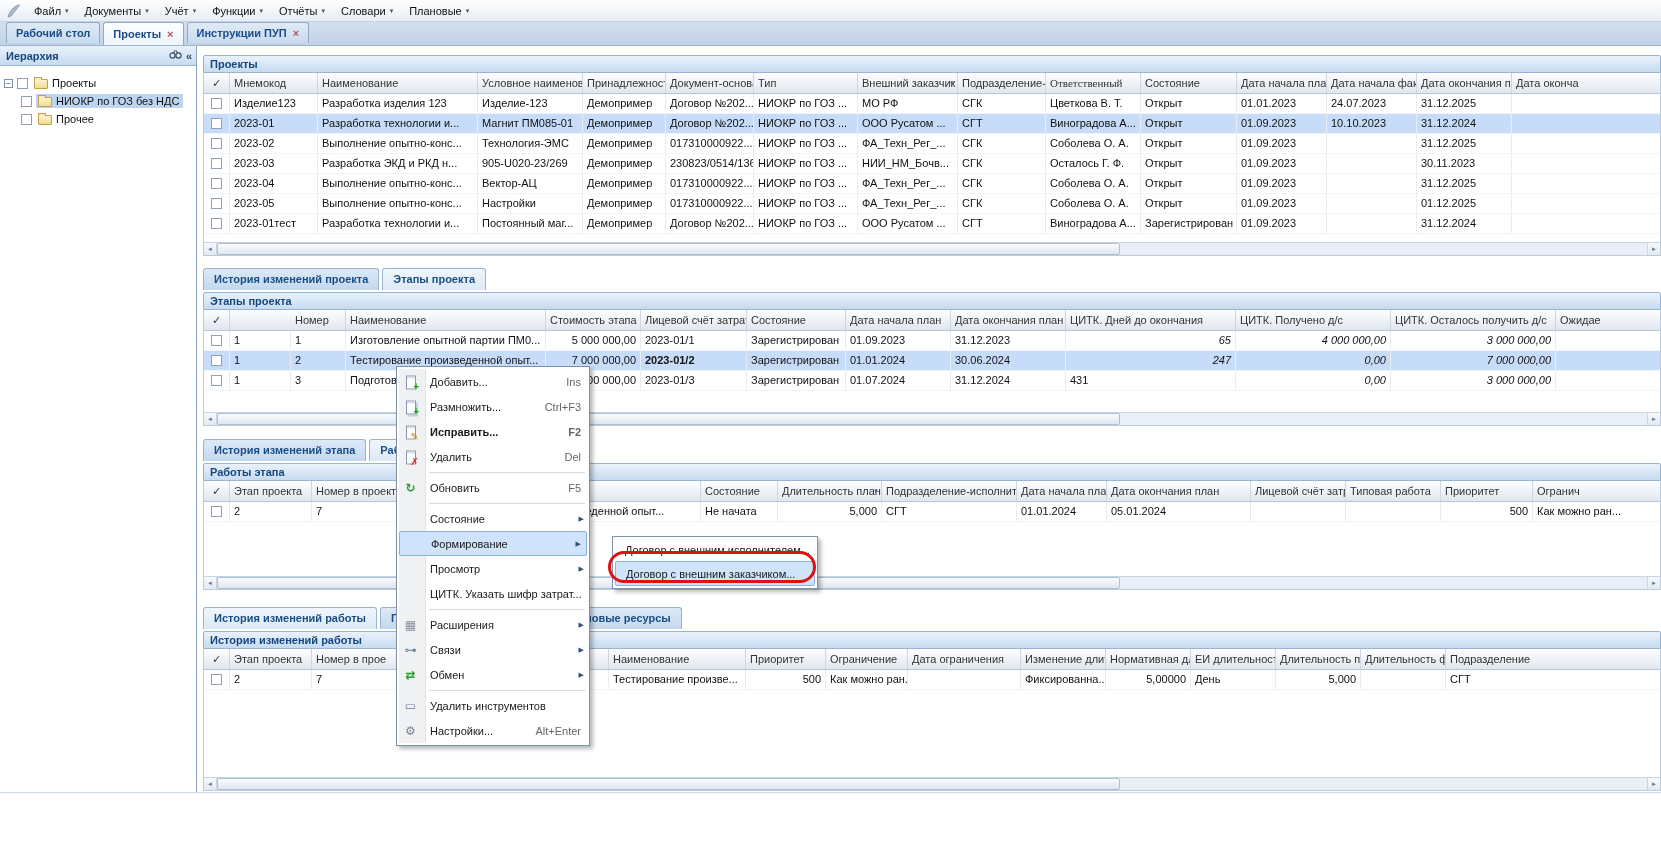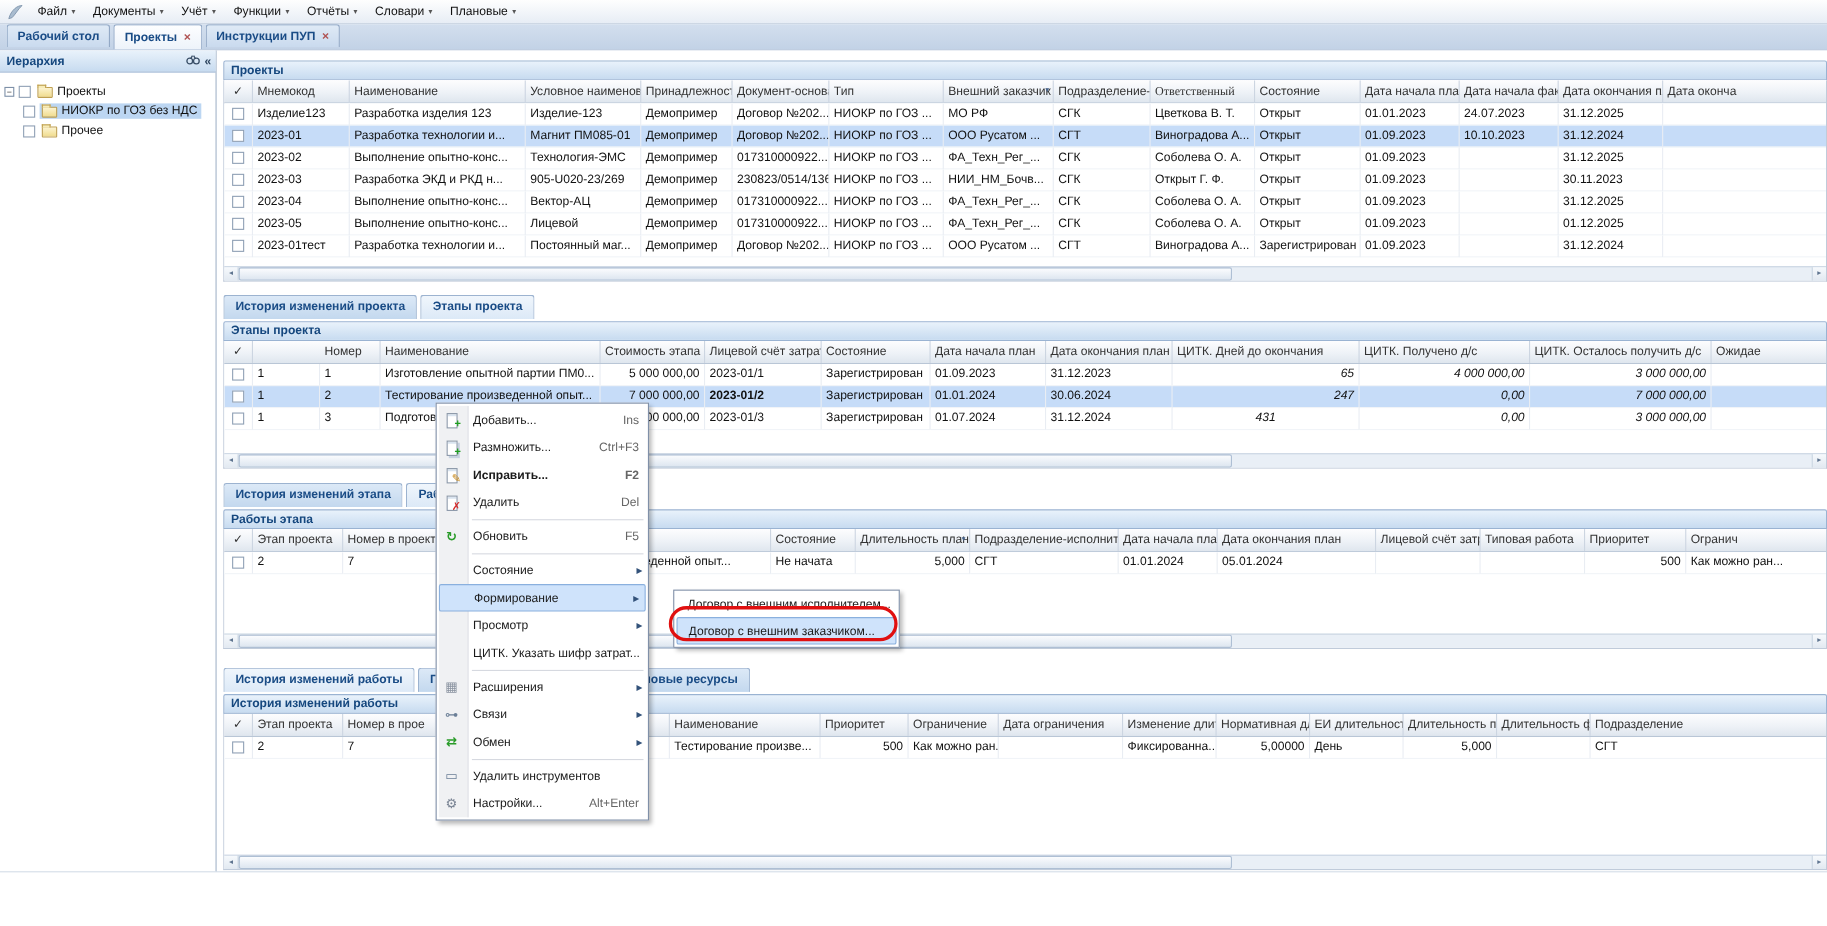--- a/index.html
+++ b/index.html
@@ -335,21 +335,21 @@
               <span class="cb"></span>
             </div>
             <div class="td" style="width: 88px;">2023-03</div>
             <div class="td" style="width: 160px;">Разработка ЭКД и РКД н...</div>
             <div class="td" style="width: 105px;">905-U020-23/269</div>
             <div class="td" style="width: 83px;">Демопример</div>
             <div class="td" style="width: 88px;">230823/0514/136</div>
             <div class="td" style="width: 104px;">НИОКР по ГОЗ ...</div>
             <div class="td" style="width: 100px;">НИИ_НМ_Бочв...</div>
             <div class="td" style="width: 88px;">СГК</div>
-            <div class="td" style="width: 95px;">Открыт Г. Ф.</div>
+            <div class="td" style="width: 95px;">Осталось Г. Ф.</div>
             <div class="td" style="width: 96px;">Открыт</div>
             <div class="td" style="width: 90px;">01.09.2023</div>
             <div class="td" style="width: 90px;"></div>
             <div class="td" style="width: 95px;">30.11.2023</div>
             <div class="td" style="width: 150px;"></div>
           </div>
           <div class="trw">
             <div class="td cbcol" style="width: 26px;">
               <span class="cb"></span>
             </div>
@@ -367,21 +367,21 @@
             <div class="td" style="width: 90px;"></div>
             <div class="td" style="width: 95px;">31.12.2025</div>
             <div class="td" style="width: 150px;"></div>
           </div>
           <div class="trw">
             <div class="td cbcol" style="width: 26px;">
               <span class="cb"></span>
             </div>
             <div class="td" style="width: 88px;">2023-05</div>
             <div class="td" style="width: 160px;">Выполнение опытно-конс...</div>
-            <div class="td" style="width: 105px;">Лицевой</div>
+            <div class="td" style="width: 105px;">Настройки</div>
             <div class="td" style="width: 83px;">Демопример</div>
             <div class="td" style="width: 88px;">017310000922...</div>
             <div class="td" style="width: 104px;">НИОКР по ГОЗ ...</div>
             <div class="td" style="width: 100px;">ФА_Техн_Рег_...</div>
             <div class="td" style="width: 88px;">СГК</div>
             <div class="td" style="width: 95px;">Соболева О. А.</div>
             <div class="td" style="width: 96px;">Открыт</div>
             <div class="td" style="width: 90px;">01.09.2023</div>
             <div class="td" style="width: 90px;"></div>
             <div class="td" style="width: 95px;">01.12.2025</div>
@@ -504,21 +504,21 @@
               <span class="cb"></span>
             </div>
             <div class="td" style="width: 61px;">1</div>
             <div class="td" style="width: 55px;">3</div>
             <div class="td" style="width: 200px;">Подготовка...</div>
             <div class="td" style="width: 95px; text-align: right;">3 000 000,00</div>
             <div class="td" style="width: 106px;">2023-01/3</div>
             <div class="td" style="width: 99px;">Зарегистрирован</div>
             <div class="td" style="width: 105px;">01.07.2024</div>
             <div class="td" style="width: 115px;">31.12.2024</div>
-            <div class="td" style="width: 170px; text-align: center; font-style: italic;">431</div>
+            <div class="td" style="width: 170px; text-align: left; ">431</div>
             <div class="td" style="width: 155px; text-align: right; font-style: italic;">0,00</div>
             <div class="td" style="width: 165px; text-align: right; font-style: italic;">3 000 000,00</div>
             <div class="td" style="width: 106px;"></div>
           </div>
         </div>
       <div class="hscroll">
           <span class="sarr">◄</span>
           <span class="sthumb"></span>
           <span class="sarr right">►</span>
         </div>

